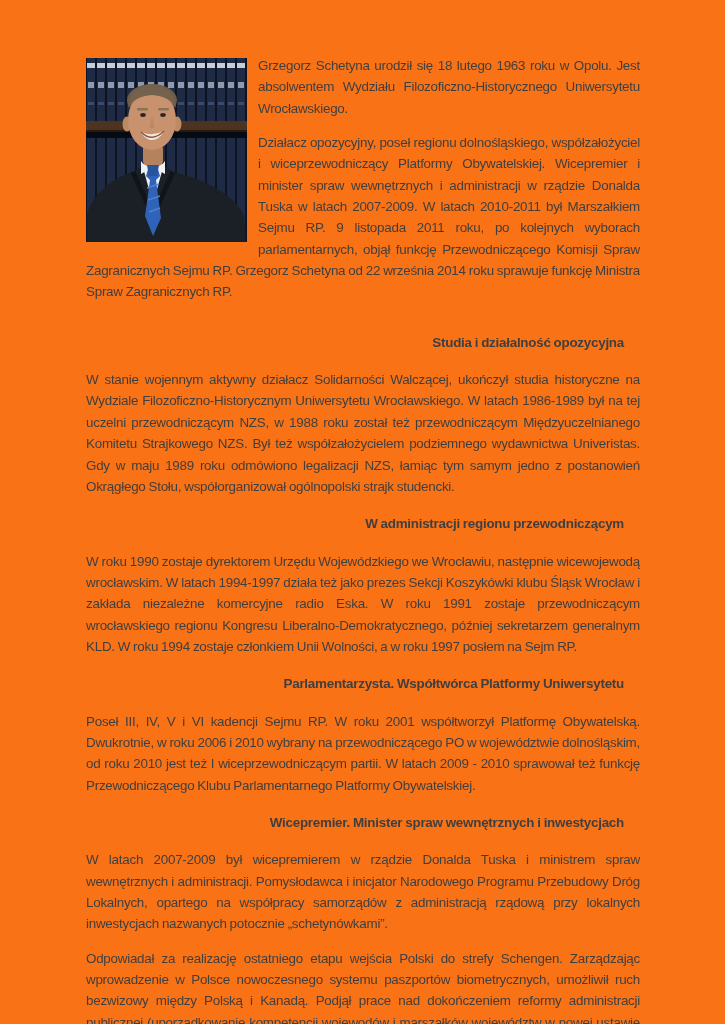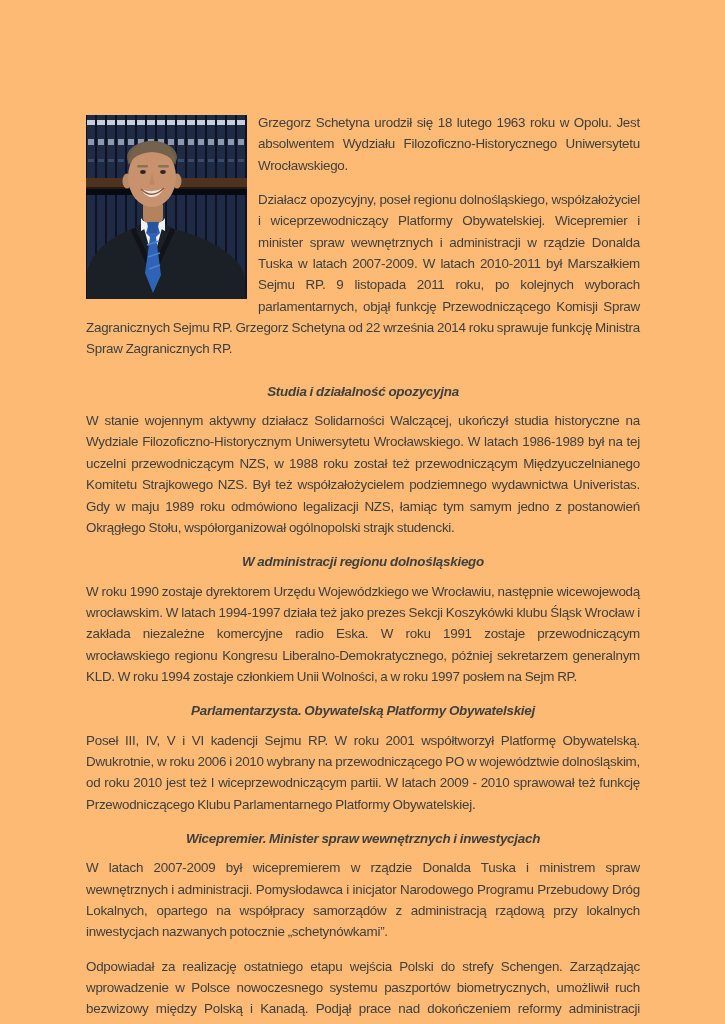--- a/index.html
+++ b/index.html
@@ -1,33 +1,33 @@
 <!DOCTYPE html>
 <html lang="pl"><head>
 <meta charset="utf-8">
 <style>
   html,body{margin:0;padding:0;background:#ffffff;}
   .page{
     position:relative;
     width:725px;height:1024px;
     box-sizing:border-box;
-    padding:112px 85px 20px 86px;
-    background:#fdba74;
+    padding:55px 85px 20px 86px;
+    background:#f97316;
     overflow:hidden;
     font-family:"Liberation Sans", sans-serif;
     font-size:13.4px;
     line-height:21.35px;
     letter-spacing:-0.25px;
     word-spacing:-0.5px;
     color:#3f3f3f;
   }
   p{margin:0 0 13px 0;text-align:justify;}
   h2{
     font-size:13.4px;line-height:21.35px;
-    margin:8px;padding:0;font-weight:bold;text-align:center;font-style:italic;
+    margin:16px;padding:0;font-weight:bold;text-align:right;
   }
   .sec{margin:0;}
   .photo{
     float:left;
     width:161px;height:184px;
     margin:3px 11px 5px 0;
   }
   .photo svg{display:block;width:161px;height:184px;}
   .intro::after{content:"";display:block;clear:both;}
 </style>
@@ -95,26 +95,26 @@
     <p>Grzegorz Schetyna urodził się 18 lutego 1963 roku w Opolu. Jest absolwentem Wydziału Filozoficzno-Historycznego Uniwersytetu Wrocławskiego.</p>
     <p>Działacz opozycyjny, poseł regionu dolnośląskiego, współzałożyciel i wiceprzewodniczący Platformy Obywatelskiej. Wicepremier i minister spraw wewnętrznych i administracji w rządzie Donalda Tuska w latach 2007-2009. W latach 2010-2011 był Marszałkiem Sejmu RP. 9 listopada 2011 roku, po kolejnych wyborach parlamentarnych, objął funkcję Przewodniczącego Komisji Spraw Zagranicznych Sejmu RP. Grzegorz Schetyna od 22 września 2014 roku sprawuje funkcję Ministra Spraw Zagranicznych RP.</p>
   </section>
 
   <section class="sec">
     <h2>Studia i działalność opozycyjna</h2>
     <p>W stanie wojennym aktywny działacz Solidarności Walczącej, ukończył studia historyczne na Wydziale Filozoficzno-Historycznym Uniwersytetu Wrocławskiego. W latach 1986-1989 był na tej uczelni przewodniczącym NZS, w 1988 roku został też przewodniczącym Międzyuczelnianego Komitetu Strajkowego NZS. Był też współzałożycielem podziemnego wydawnictwa Univeristas. Gdy w maju 1989 roku odmówiono legalizacji NZS, łamiąc tym samym jedno z postanowień Okrągłego Stołu, współorganizował ogólnopolski strajk studencki.</p>
   </section>
 
   <section class="sec">
-    <h2>W administracji regionu dolnośląskiego</h2>
+    <h2>W administracji regionu przewodniczącym</h2>
     <p>W roku 1990 zostaje dyrektorem Urzędu Wojewódzkiego we Wrocławiu, następnie wicewojewodą wrocławskim. W latach 1994-1997 działa też jako prezes Sekcji Koszykówki klubu Śląsk Wrocław i zakłada niezależne komercyjne radio Eska. W roku 1991 zostaje przewodniczącym wrocławskiego regionu Kongresu Liberalno-Demokratycznego, później sekretarzem generalnym KLD. W roku 1994 zostaje członkiem Unii Wolności, a w roku 1997 posłem na Sejm RP.</p>
   </section>
 
   <section class="sec">
-    <h2>Parlamentarzysta. Obywatelską Platformy Obywatelskiej</h2>
+    <h2>Parlamentarzysta. Współtwórca Platformy Uniwersytetu</h2>
     <p>Poseł III, IV, V i VI kadencji Sejmu RP. W roku 2001 współtworzył Platformę Obywatelską. Dwukrotnie, w roku 2006 i 2010 wybrany na przewodniczącego PO w województwie dolnośląskim, od roku 2010 jest też I wiceprzewodniczącym partii. W latach 2009 - 2010 sprawował też funkcję Przewodniczącego Klubu Parlamentarnego Platformy Obywatelskiej.</p>
   </section>
 
   <section class="sec">
     <h2>Wicepremier. Minister spraw wewnętrznych i inwestycjach</h2>
     <p>W latach 2007-2009 był wicepremierem w rządzie Donalda Tuska i ministrem spraw wewnętrznych i administracji. Pomysłodawca i inicjator Narodowego Programu Przebudowy Dróg Lokalnych, opartego na współpracy samorządów z administracją rządową przy lokalnych inwestycjach nazwanych potocznie „schetynówkami”.</p>
   </section>
 
   <p>Odpowiadał za realizację ostatniego etapu wejścia Polski do strefy Schengen. Zarządzając wprowadzenie w Polsce nowoczesnego systemu paszportów biometrycznych, umożliwił ruch bezwizowy między Polską i Kanadą. Podjął prace nad dokończeniem reformy administracji publicznej (uporządkowanie kompetencji wojewodów i marszałków województw w nowej ustawie o wojewodzie i administracji rządowej w województwie, przekazanie nowych kompetencji samorządom, wprowadzenie funduszu sołeckiego), tworzeniem centralnej platformy informatycznej służb publicznych, wdrażał program modernizacji służb mundurowych.</p>
 

